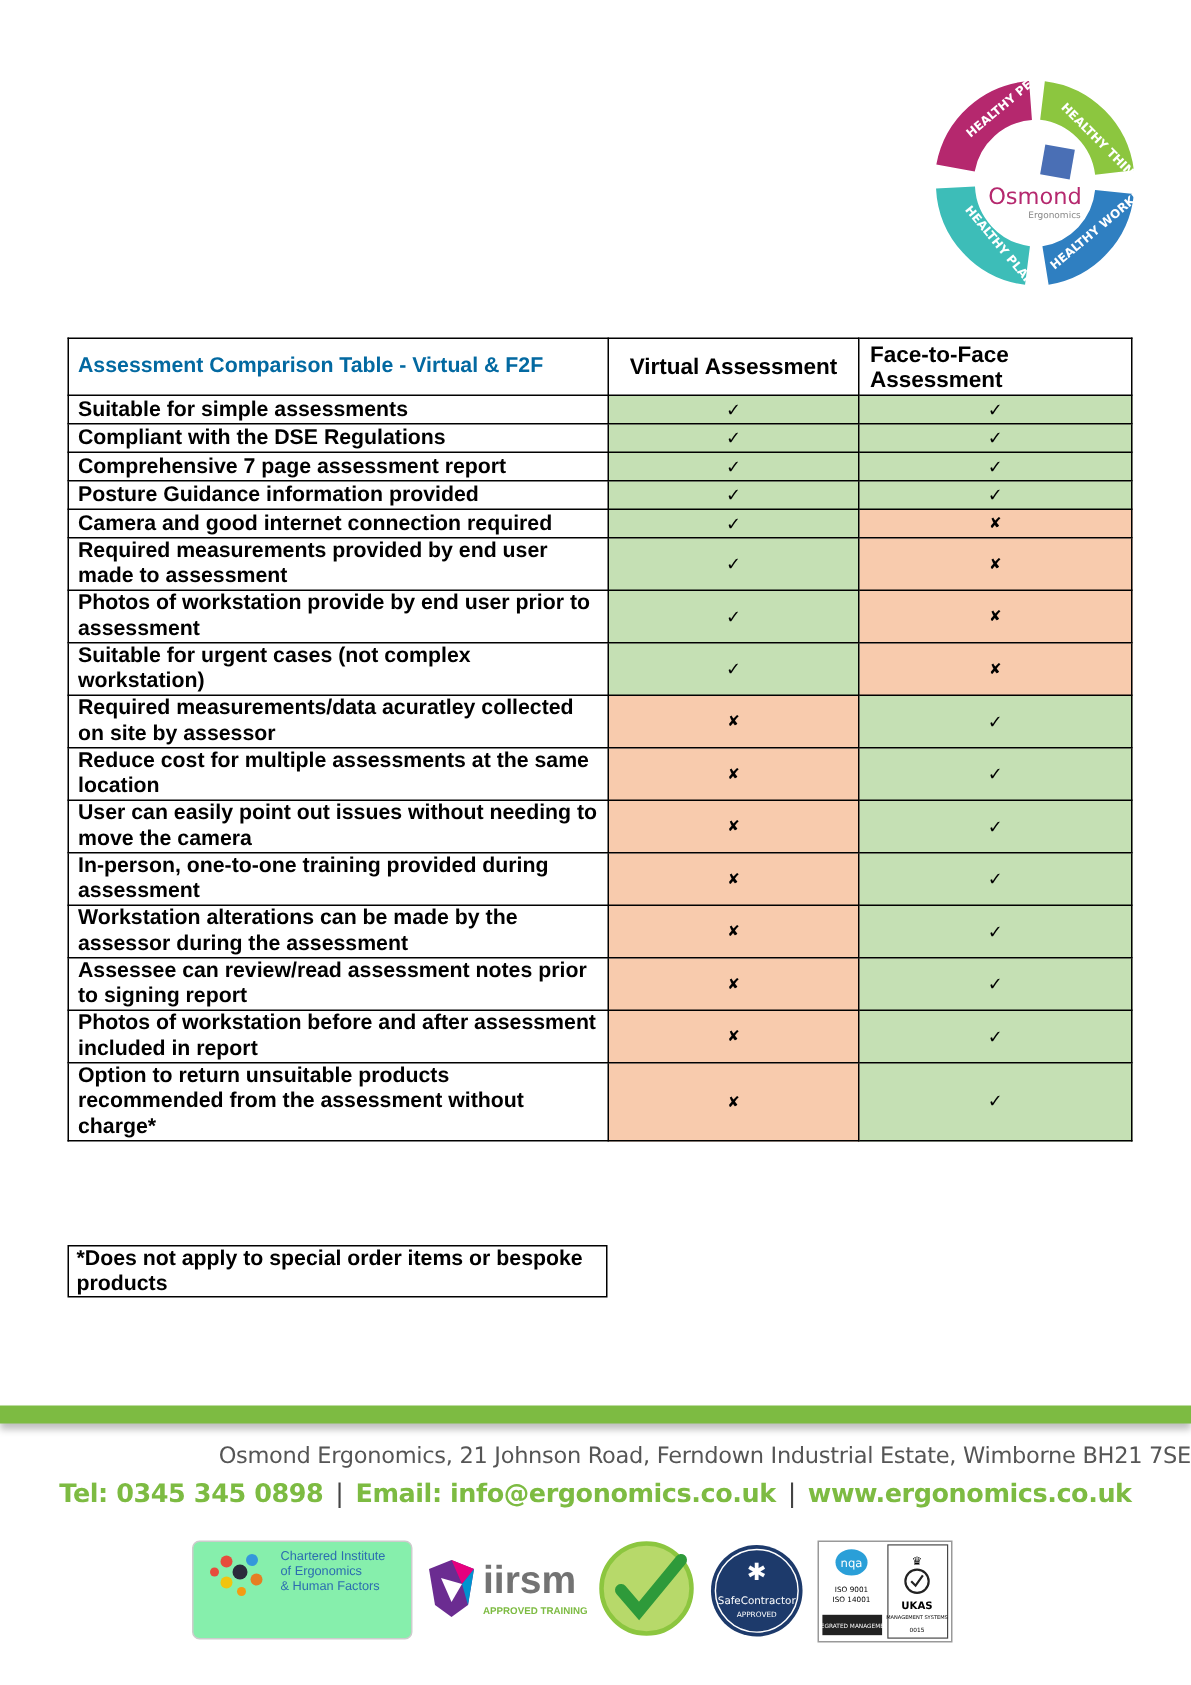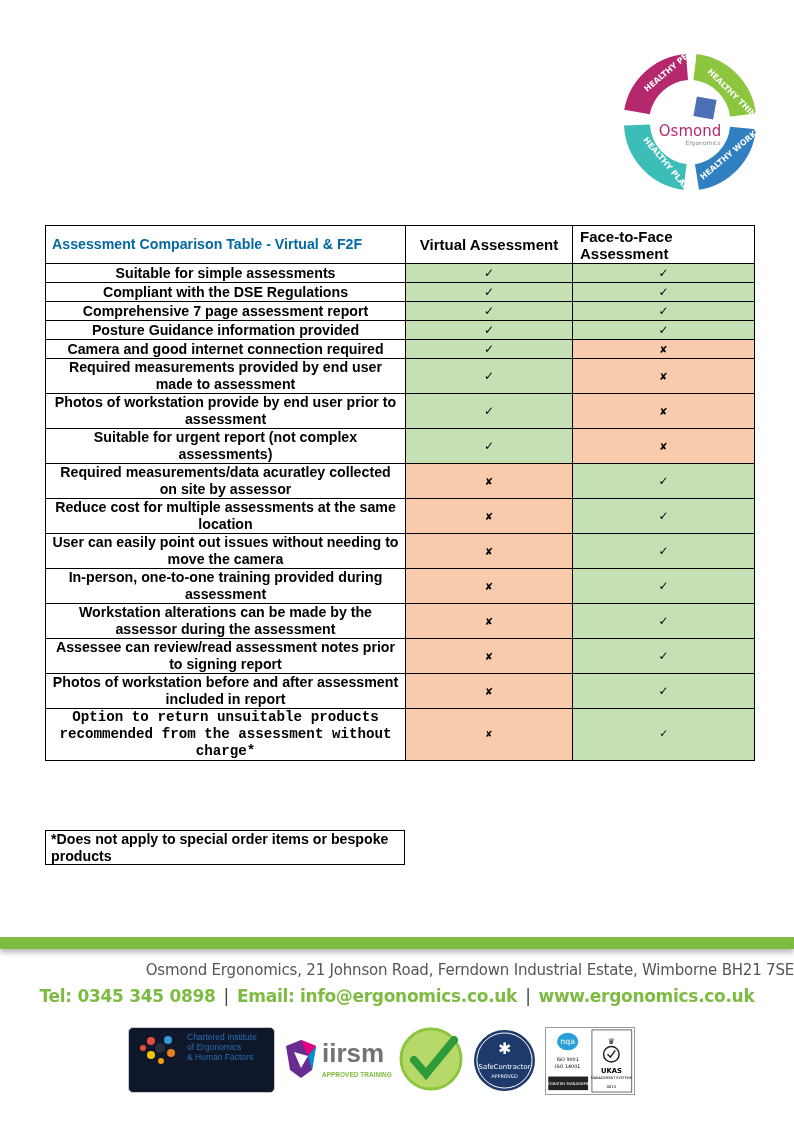--- a/index.html
+++ b/index.html
@@ -8,21 +8,21 @@
     width: 794px; height: 1123px; background: #ffffff; position: relative; overflow: hidden;
     font-family: "Liberation Sans", "DejaVu Sans", sans-serif; color: #000;
   }
   .logo { position: absolute; left: 615px; top: 50px; width: 150px; height: 145px; }
   .cmp-table {
     position: absolute; left: 45px; top: 225px; width: 709px;
     border-collapse: collapse; table-layout: fixed;
   }
   .cmp-table td, .cmp-table th {
     border: 1.5px solid #000; padding: 0 6px; font-size: 14.2px; font-weight: bold;
-    line-height: 17px; vertical-align: middle; text-align: center;
+    line-height: 17px; vertical-align: middle;
   }
   .cmp-table th { font-weight: bold; text-align: left; height: 38px; }
   .cmp-table th.title { color: #0369a1; }
   .cmp-table th.col { text-align: center; font-size: 15px; }
   .cmp-table th.col2 { text-align: left; font-size: 15px; padding-left: 7px; }
   .cmp-table td.mark { text-align: center; font-size: 12px; }
   .cmp-table td.feat { padding-left: 6px; }
   .yes { background: #c5e0b4; }
   .no  { background: #f8cbad; }
   .mk { display: inline-block; font-weight: bold; }
@@ -39,21 +39,21 @@
     position: absolute; left: 0; top: 961px; width: 794px; text-align: right;
     font-family: "DejaVu Sans", sans-serif; font-size: 15px; color: #555; letter-spacing: -0.2px;
   }
   .contacts {
     position: absolute; left: 0; top: 986px; width: 794px; text-align: center;
     font-family: "DejaVu Sans", sans-serif; font-size: 17px; font-weight: bold; color: #7dbb42; letter-spacing: -0.3px;
   }
   .contacts .sep { color: #444; font-weight: normal; margin: 0 8px; }
   .badges { position: absolute; top: 1026px; left: 0; width: 794px; height: 70px; }
   .badge { position: absolute; }
-  .ciehf { left: 128px; top: 1px; width: 147px; height: 66px; border: 1px solid #ccc; border-radius: 5px; overflow: hidden; background: #0f172a; }
+  .ciehf { left: 128px; top: 1px; width: 147px; height: 66px; border: 1px solid #ccc; border-radius: 5px; overflow: hidden; background: #86efac; }
   .ciehf .top { height: 40px; position: relative; }
   .ciehf .txt { position: absolute; left: 58px; top: 4px; font-size: 8.5px; color: #2b6cb0; line-height: 10px; }
   .ciehf .bottom { height: 26px; background: #3b3f4a; color: #fff; font-size: 11.5px; text-align: center; line-height: 26px; }
   .iirsm { left: 284px; top: 12px; width: 120px; height: 50px; }
   .iirsm .name { position: absolute; left: 38px; top: 0; font-size: 26px; font-weight: bold; color: #737373; }
   .iirsm .sub { position: absolute; left: 38px; top: 33px; font-size: 6.5px; font-weight: bold; color: #7dbb42; }
   .safe { left: 472px; top: 2px; width: 65px; height: 65px; }
   .nqa { left: 545px; top: 1px; width: 90px; height: 68px; border: 1px solid #999; background: #fff; }
 </style>
 </head>
@@ -120,21 +120,21 @@
         <td class="feat">Required measurements provided by end user made to assessment</td>
         <td class="mark yes"><span class="mk v">✓</span></td>
         <td class="mark no"><span class="mk x">✘</span></td>
       </tr>
       <tr style="height: 34px;">
         <td class="feat">Photos of workstation provide by end user prior to assessment</td>
         <td class="mark yes"><span class="mk v">✓</span></td>
         <td class="mark no"><span class="mk x">✘</span></td>
       </tr>
       <tr style="height: 34px;">
-        <td class="feat">Suitable for urgent report (not complex assessments)</td>
+        <td class="feat">Suitable for urgent cases (not complex workstation)</td>
         <td class="mark yes"><span class="mk v">✓</span></td>
         <td class="mark no"><span class="mk x">✘</span></td>
       </tr>
       <tr style="height: 34px;">
         <td class="feat">Required measurements/data acuratley collected on site by assessor</td>
         <td class="mark no"><span class="mk x">✘</span></td>
         <td class="mark yes"><span class="mk v">✓</span></td>
       </tr>
       <tr style="height: 34px;">
         <td class="feat">Reduce cost for multiple assessments at the same location</td>
@@ -159,21 +159,21 @@
       <tr style="height: 34px;">
         <td class="feat">Assessee can review/read assessment notes prior to signing report</td>
         <td class="mark no"><span class="mk x">✘</span></td>
         <td class="mark yes"><span class="mk v">✓</span></td>
       </tr>
       <tr style="height: 34px;">
         <td class="feat">Photos of workstation before and after assessment included in report</td>
         <td class="mark no"><span class="mk x">✘</span></td>
         <td class="mark yes"><span class="mk v">✓</span></td>
       </tr>
-      <tr style="height: 50px; font-family: Liberation Mono, monospace;">
+      <tr style="height: 50px;">
         <td class="feat">Option to return unsuitable products recommended from the assessment without charge*</td>
         <td class="mark no"><span class="mk x">✘</span></td>
         <td class="mark yes"><span class="mk v">✓</span></td>
       </tr>
     </tbody>
 </table>
 
 <div class="footnote">*Does not apply to special order items or bespoke products</div>
 
 <div class="green-bar"></div>

